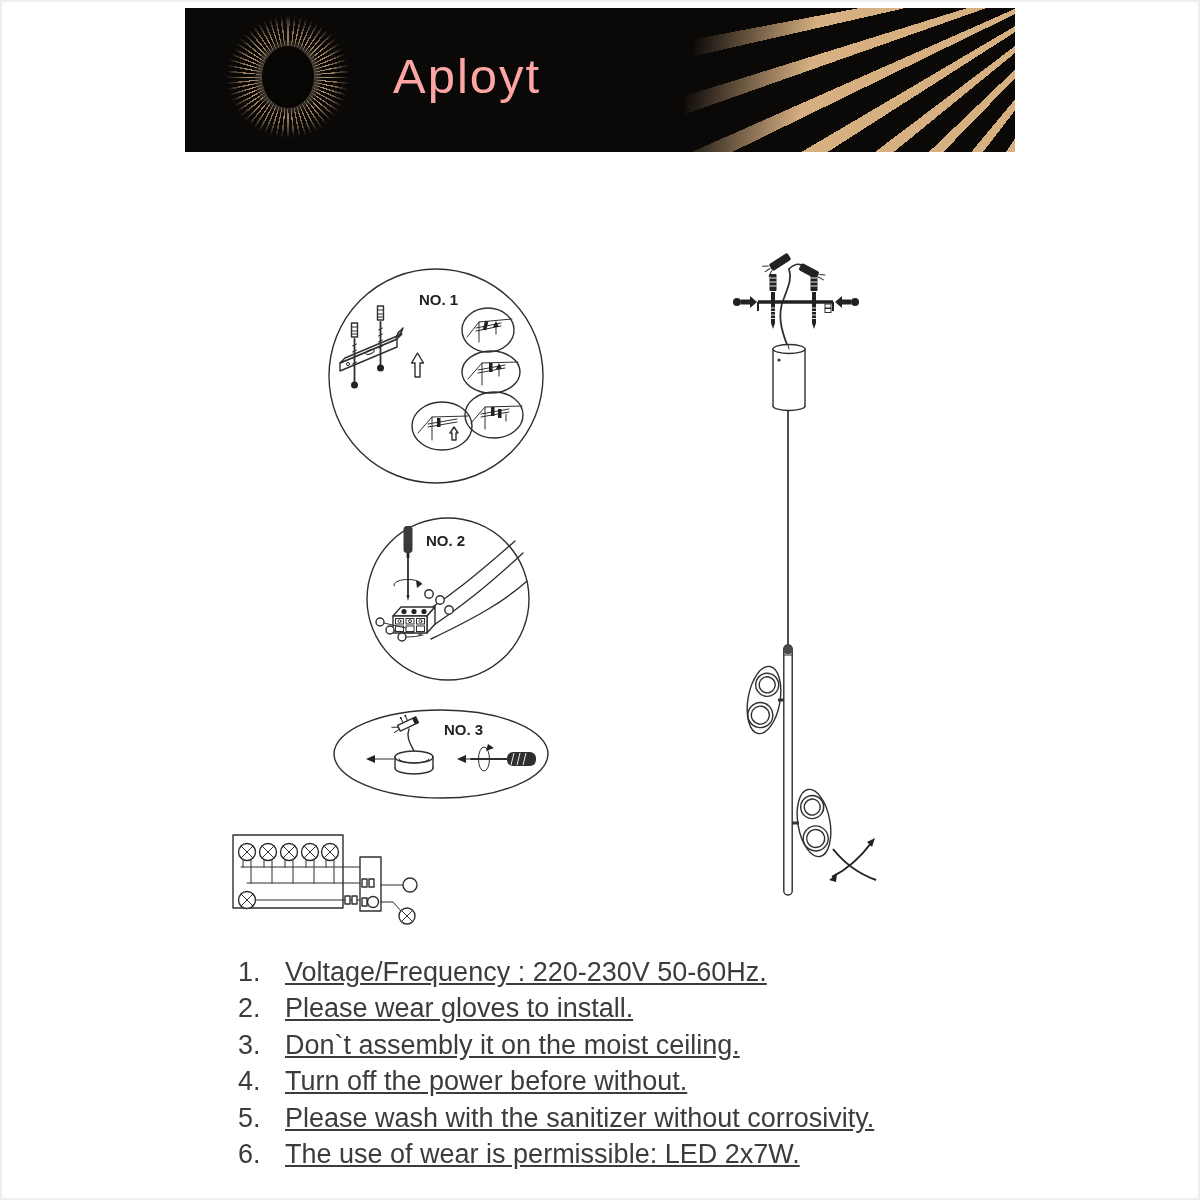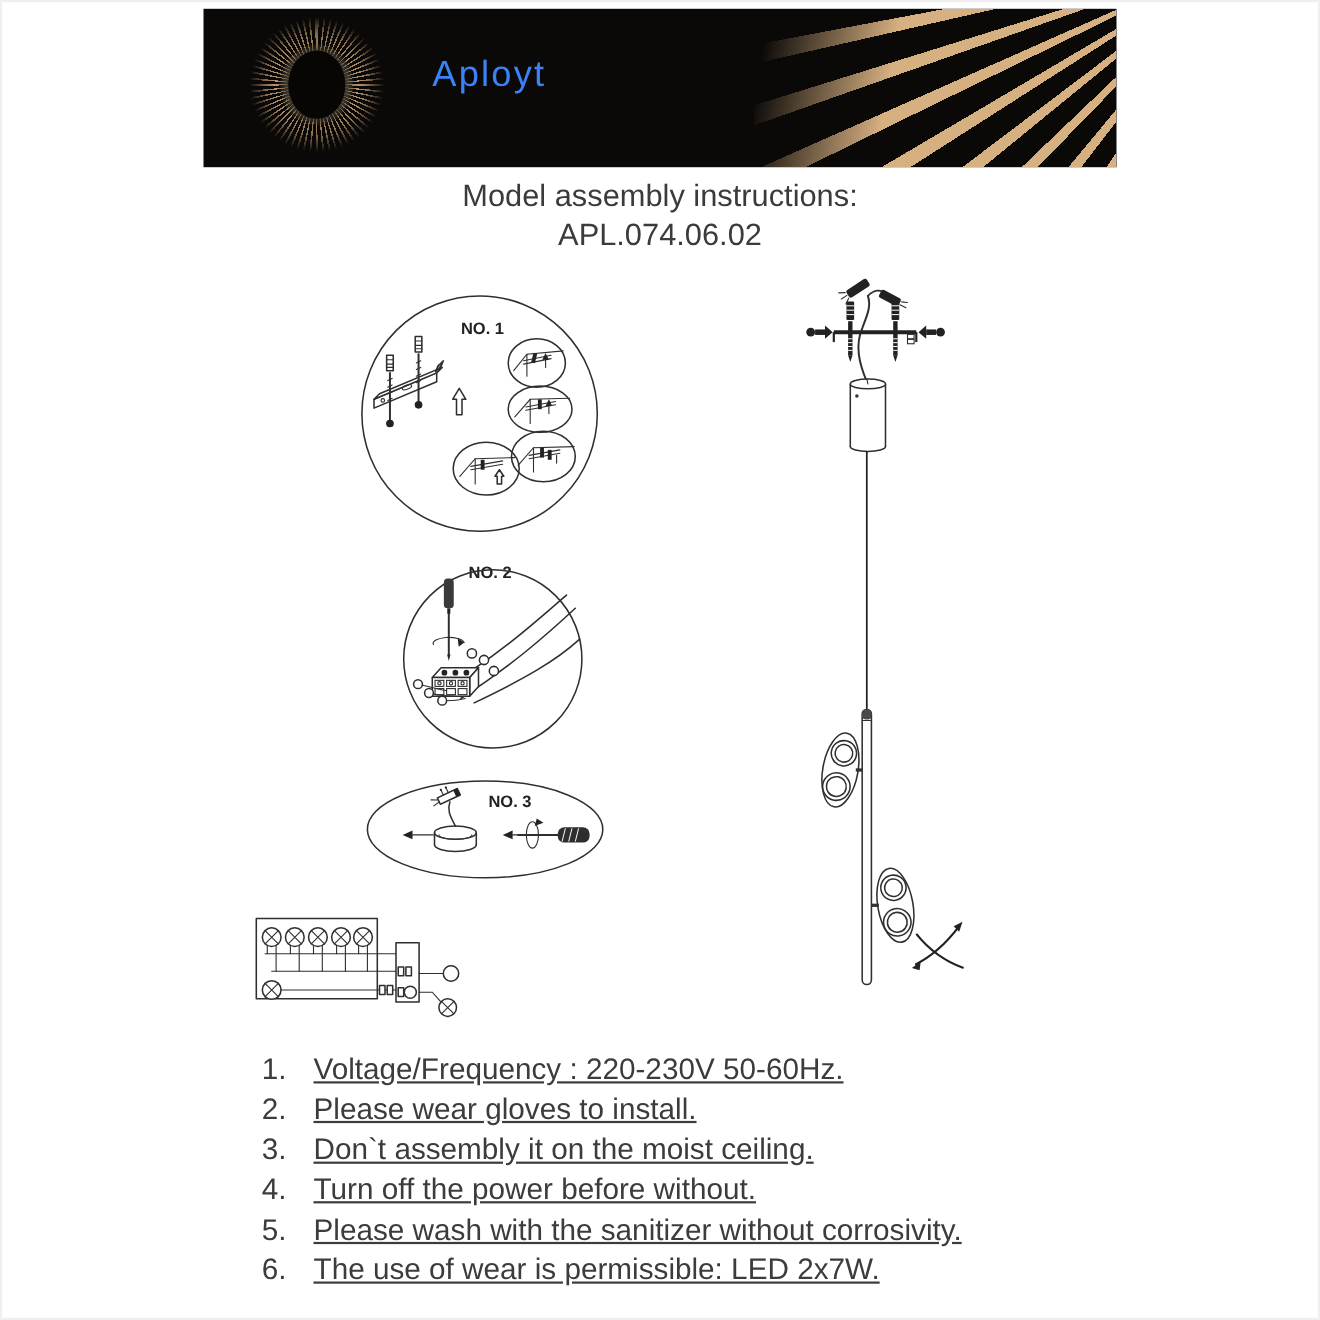--- a/index.html
+++ b/index.html
@@ -11,21 +11,21 @@
   .sunburst{position:absolute;left:39px;top:5px;width:128px;height:128px;border-radius:50%;
     background:
       radial-gradient(closest-side, rgba(255,242,214,.28) 0 26%, rgba(255,242,214,0) 52%),
       repeating-conic-gradient(from 0deg, rgba(216,176,130,.95) 0deg 1.7deg, rgba(11,9,8,0) 1.7deg 5.6deg);
     -webkit-mask:radial-gradient(closest-side,#000 0 58%,transparent 96%);
             mask:radial-gradient(closest-side,#000 0 58%,transparent 96%);}
   .sunburst::before{content:"";position:absolute;left:50%;top:50%;width:78px;height:86px;transform:translate(-50%,-50%);
       border-radius:50%;background:radial-gradient(closest-side, transparent 0 52%, rgba(246,226,188,.55) 66%, transparent 88%);}
   .sunburst::after{content:"";position:absolute;left:50%;top:50%;width:52px;height:62px;transform:translate(-50%,-50%);
       background:#070605;border-radius:50%;box-shadow:0 0 14px 4px rgba(7,6,5,.95);}
-  .brand{position:absolute;left:208px;top:40px;font-size:33px;font-weight:400;color:#3b82f6;letter-spacing:2px;}
+  .brand{position:absolute;left:208px;top:40px;font-size:49px;font-weight:400;color:#fca5a5;letter-spacing:2px;}
   .corner-rays{position:absolute;right:0;top:0;width:330px;height:100%;
     background:repeating-conic-gradient(from 178deg at 136% -36%, #d7b082 0deg 2.1deg, rgba(11,9,8,0) 2.1deg 6.6deg);
     -webkit-mask:linear-gradient(100deg, transparent 4%, #000 38%);
             mask:linear-gradient(100deg, transparent 4%, #000 38%);}
 
   
   .title{position:absolute;left:0;top:160px;width:100%;text-align:center;color:#3b3b3b;}
   .title .t1{font-size:28px;line-height:36px;}
   .title .t2{font-size:28px;line-height:36px;}
 
@@ -50,27 +50,23 @@
 <body>
 
 <div class="page">
 
   <div class="banner">
     <div class="sunburst"></div>
     <div class="brand">Aployt</div>
     <div class="corner-rays"></div>
   </div>
 
-  <div class="title">
-    <div class="t1">Model assembly instructions:</div>
-    <div class="t2">APL.074.06.02</div>
-  </div>
 
   <span class="no-label" style="left:419px;top:291px;text-align:center;">NO. 1</span>
-  <span class="no-label" style="left:426px;top:512px;">NO. 2</span>
+  <span class="no-label" style="left:426px;top:532px;">NO. 2</span>
   <span class="no-label" style="left:444px;top:721px;">NO. 3</span>
 
   <svg style="left:326px;top:262px;" width="220" height="226" viewBox="0 0 220 226">
     <circle cx="110" cy="114" r="107" class="ln"></circle>
     <g>
       <path class="lnf" d="M14,101 L71,77 L71,85 L14,109 Z"></path>
       <path class="lnf" d="M14,101 L19,96 L76,72 L71,77 Z"></path>
       <path class="lnf" d="M70,76 L75,71 L77,66 L72,71 Z"></path>
       <ellipse cx="44" cy="90" rx="4.5" ry="1.8" transform="rotate(-22 44 90)" class="thin"></ellipse>
       <circle cx="22" cy="102" r="1.6" class="thin"></circle>

